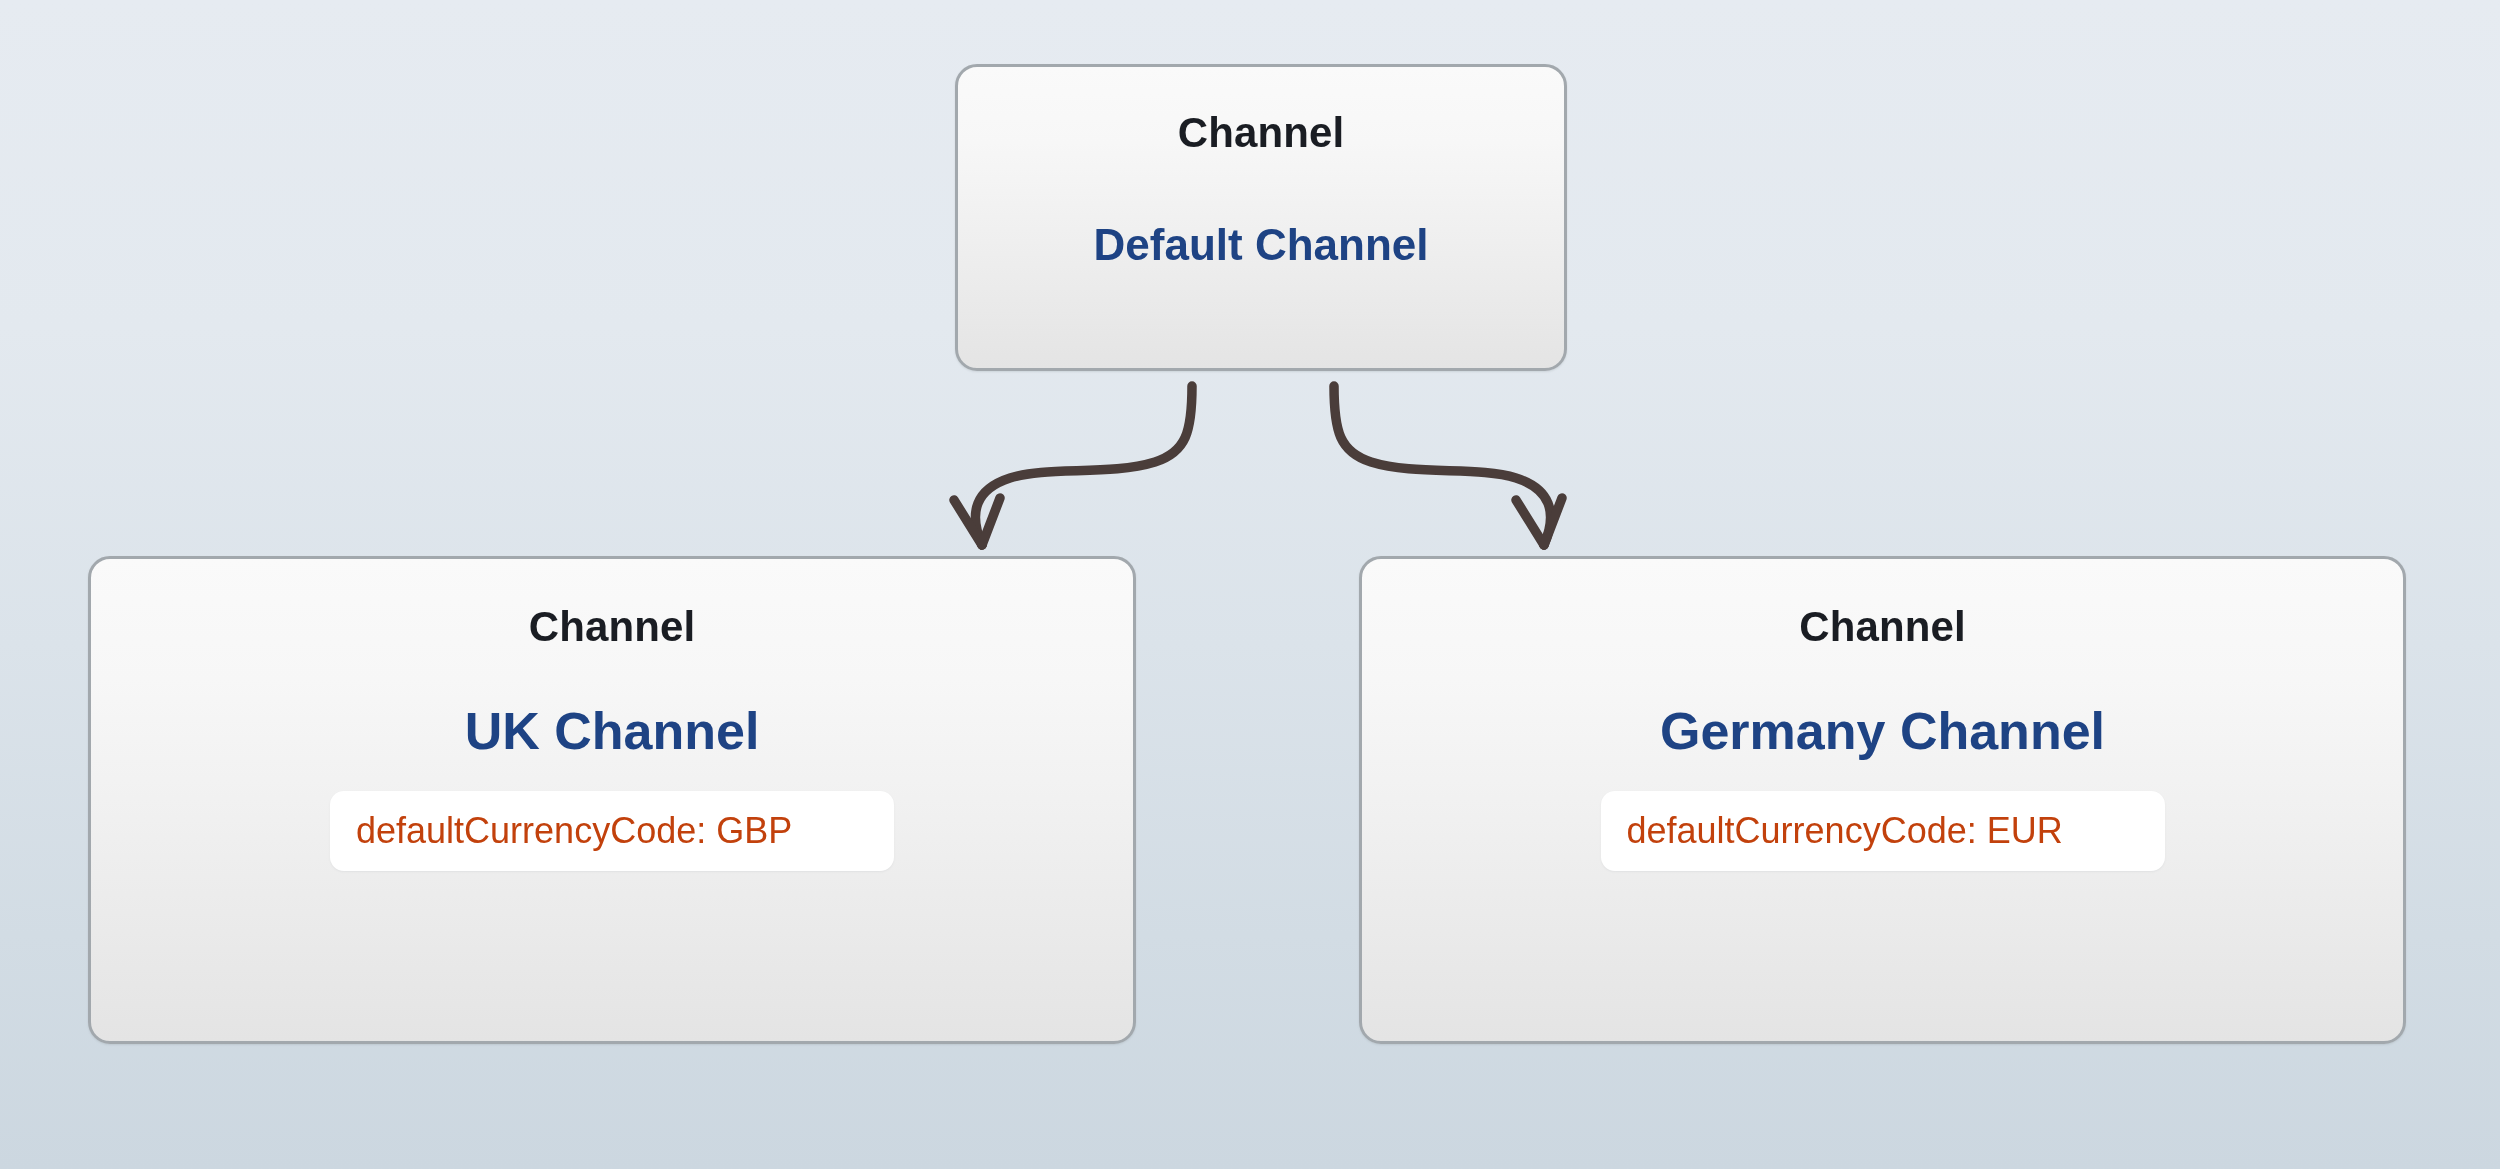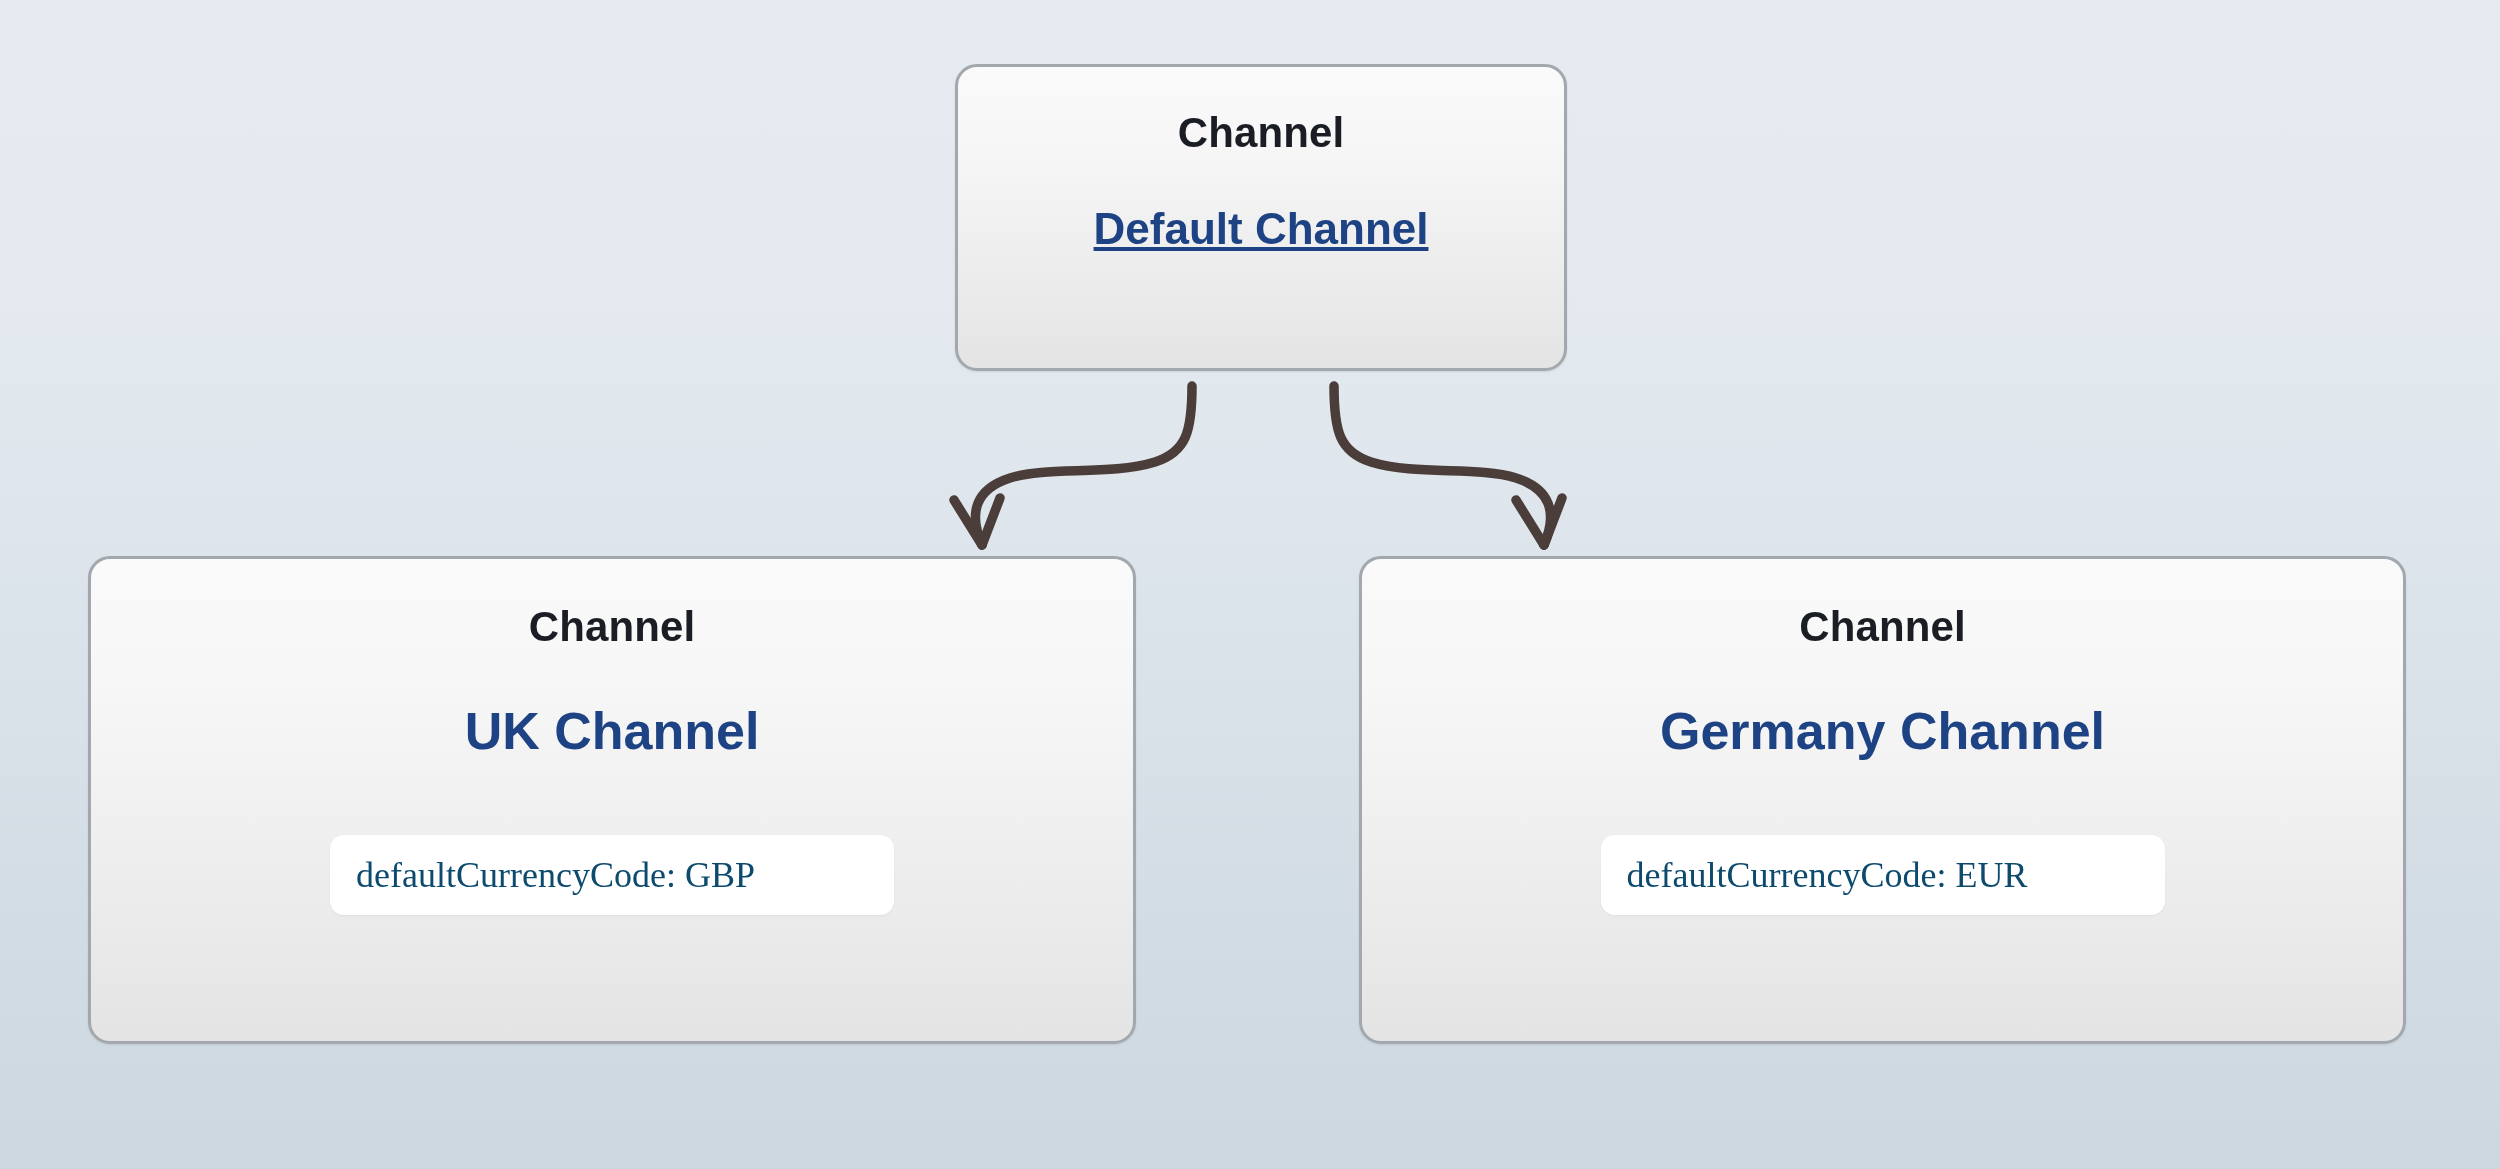--- a/index.html
+++ b/index.html
@@ -60,22 +60,21 @@
     width: 612px;
     height: 307px;
     justify-content: flex-start;
   }
   #node-root .node-type {
     font-size: 42px;
     margin-top: 42px;
   }
   #node-root .node-name {
     font-size: 44px;
-    margin-top: 47px;
-    text-decoration: underline;
+    margin-top: 63px;
   }
 
   
   .node-child {
     top: 556px;
     height: 488px;
   }
   #node-uk    { left: 88px;   width: 1048px; }
   #node-de    { left: 1359px; width: 1047px; }
 
@@ -86,28 +85,28 @@
   .node-child .node-name {
     font-size: 52px;
     margin-top: 50px;
   }
 
   
   .prop-chip {
     box-sizing: border-box;
     background: #ffffff;
     border-radius: 14px;
-    margin-top: 74px;
+    margin-top: 30px;
     height: 80px;
     display: flex;
     align-items: center;
     padding: 0 26px;
-    font-family: Liberation Serif, serif;
+    font-family: Liberation Sans, sans-serif;
     font-size: 36px;
-    color: #0c4a6e;
+    color: #c2410c;
     white-space: nowrap;
     box-shadow: 0 1px 2px rgba(120,130,140,0.10);
   }
   #node-uk .prop-chip { width: 564px; }
   #node-de .prop-chip { width: 564px; }
 </style>
 </head>
 <body>
 
 <div id="canvas">

